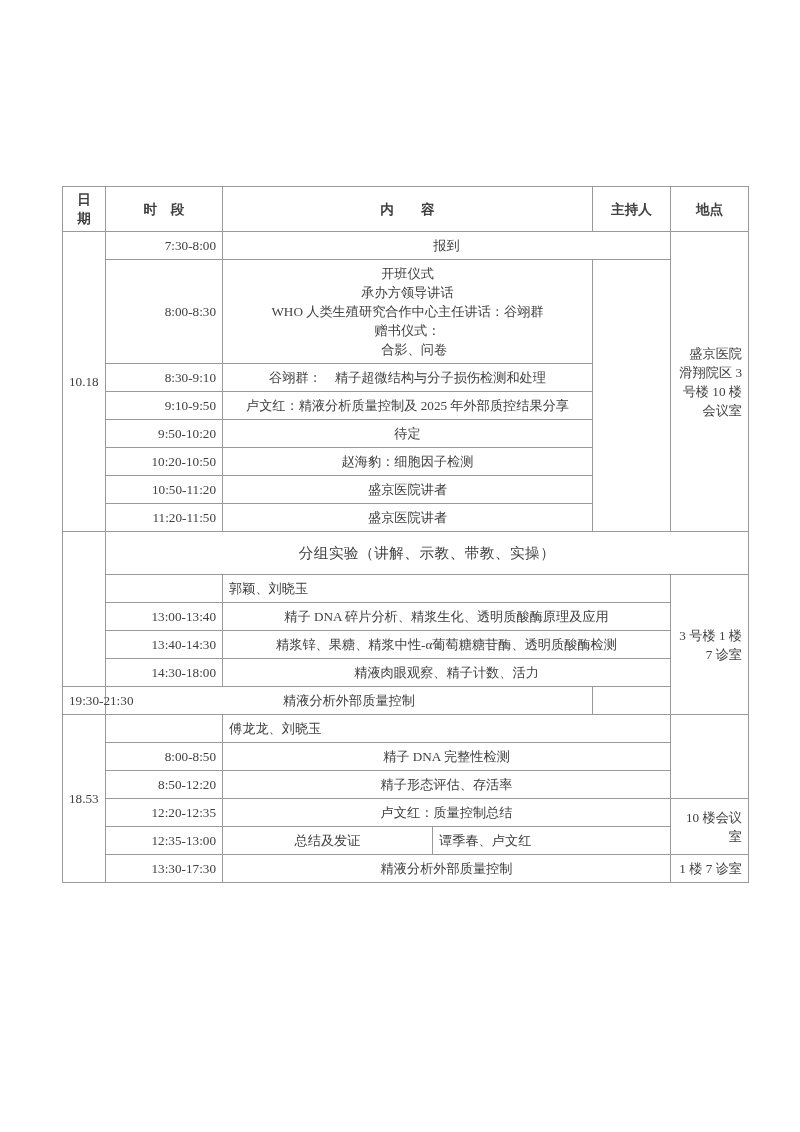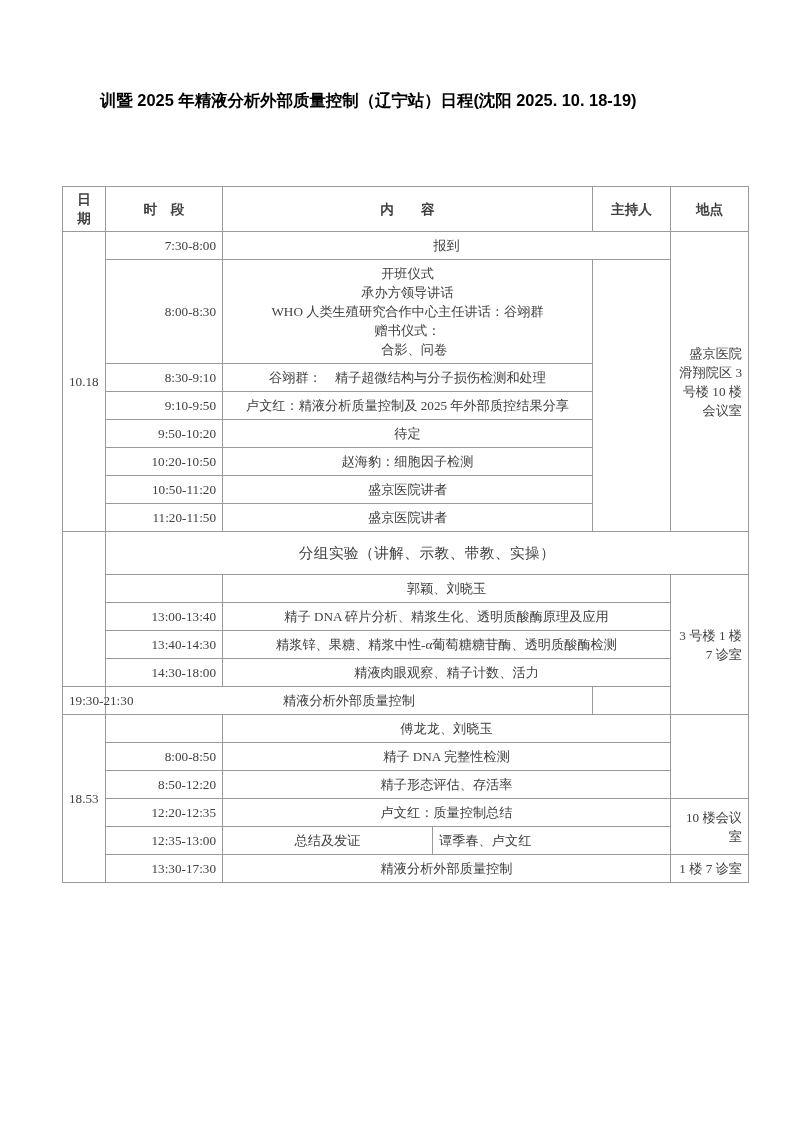--- a/index.html
+++ b/index.html
@@ -83,42 +83,41 @@
   td.host-cell {
     text-align: left;
     padding-left: 9px;
   }
   td.venue-cell {
     text-align: right;
     line-height: 28px;
     padding: 4px 8px;
   }
   td.center-cell {
-    text-align: center;
+    text-align: left;
   }
   td.group-row {
     text-align: center;
     font-weight: normal;
     font-family: "Liberation Sans", "DejaVu Sans", sans-serif;
     font-size: 14.6px;
     letter-spacing: 0.5px;
     height: 34px;
   }
   .multiline {
     white-space: pre-line;
     line-height: 19.5px;
   }
 </style>
 </head>
 <body>
 
 <div class="page">
 
   <div class="doc-title">
-    <span class="ttl-line">训暨 2025 年精液分析外部质量控制（辽宁站）日程(沈阳 2025. 10. 18-19)</span>
   </div>
 
   <div class="sched-wrap">
     <table class="sched">
       <colgroup>
         <col style="width:43px">
         <col style="width:117px">
         <col style="width:210px">
         <col style="width:160px">
         <col style="width:78px">

